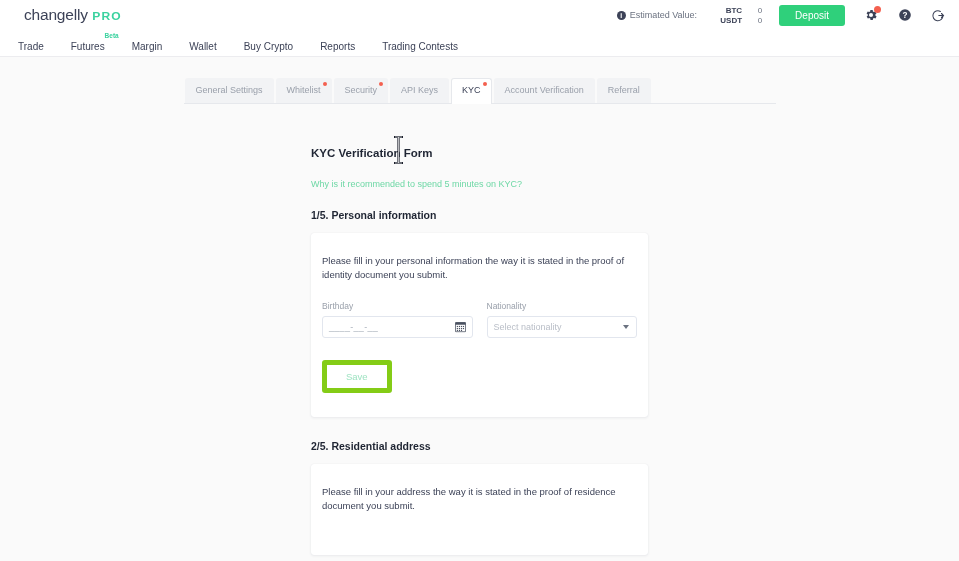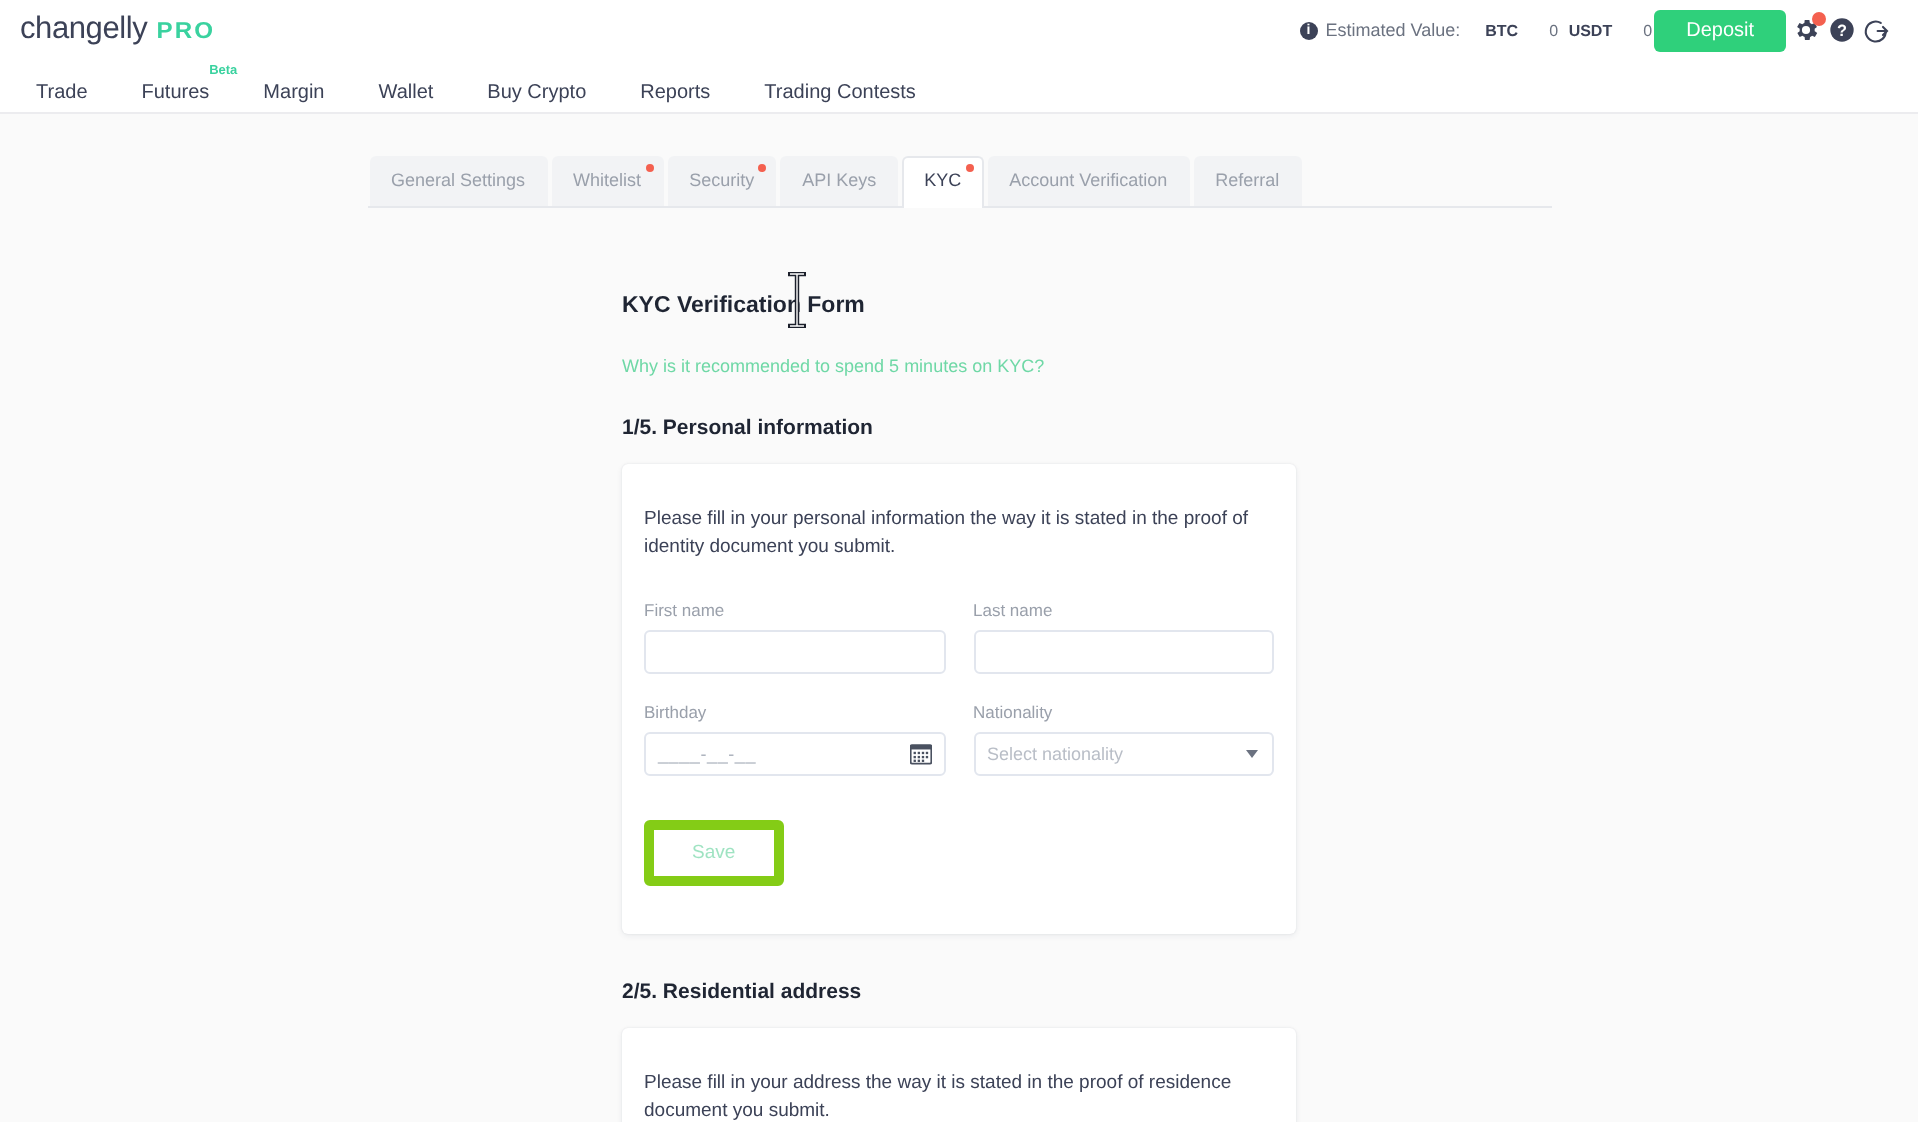--- a/index.html
+++ b/index.html
@@ -12,21 +12,21 @@
     -webkit-font-smoothing: antialiased;
   }
 
   
   .topbar {
     position: relative;
     height: 30px;
     background: #ffffff;
     display: flex;
     align-items: center;
-    padding: 0 12px 0 10px;
+    padding: 0 12px 0 24px;
   }
   .logo {
     display: flex;
     align-items: baseline;
     gap: 5px;
     user-select: none;
   }
   .logo-word {
     font-size: 15.5px;
     color: #3c4257;
@@ -36,21 +36,21 @@
     font-size: 11.5px;
     font-weight: bold;
     color: #3ad29f;
     letter-spacing: 1px;
     transform: scaleX(1.05);
   }
   .topbar-right {
     margin-left: auto;
     display: flex;
     align-items: center;
-    gap: 1px;
+    gap: 17px;
   }
   .est-value {
     display: flex;
     align-items: center;
     gap: 4px;
     font-size: 9px;
     color: #6b7280;
     white-space: nowrap;
   }
   .info-dot {
@@ -59,21 +59,21 @@
     background: #3c4257;
     color: #fff;
     font-size: 7px;
     line-height: 9px;
     text-align: center;
     font-weight: bold;
     display: inline-block;
   }
   .balances {
     display: flex;
-    flex-direction: row;
+    flex-direction: column;
     justify-content: space-between;
     gap: 1px;
     font-size: 8px;
     color: #3c4257;
     margin-left: 2px;
   }
   .bal-row {
     display: flex;
     align-items: center;
     white-space: nowrap;
@@ -426,38 +426,20 @@
     </h1>
 
     <a class="green-link">Why is it recommended to spend 5 minutes on KYC?</a>
 
     
     <h2 class="section-title">1/5. Personal information</h2>
 
     <div class="card">
       <p class="card-desc">Please fill in your personal information the way it is stated in the proof of identity document you submit.</p>
 
-      <div class="field-row">
-        <div class="field">
-          <div class="field-label">
-            <span>First name</span>
-          </div>
-          <div class="input-box">
-            <span></span>
-          </div>
-        </div>
-        <div class="field">
-          <div class="field-label">
-            <span>Last name</span>
-          </div>
-          <div class="input-box">
-            <span></span>
-          </div>
-        </div>
-      </div>
 
       <div class="field-row">
         <div class="field">
           <div class="field-label">
             <span>Birthday</span>
           </div>
           <div class="input-box">
             <span class="date-mask">____-__-__</span>
             <span class="cal-icon">
               <svg width="11" height="11" viewBox="0 0 16 16" fill="currentColor">

